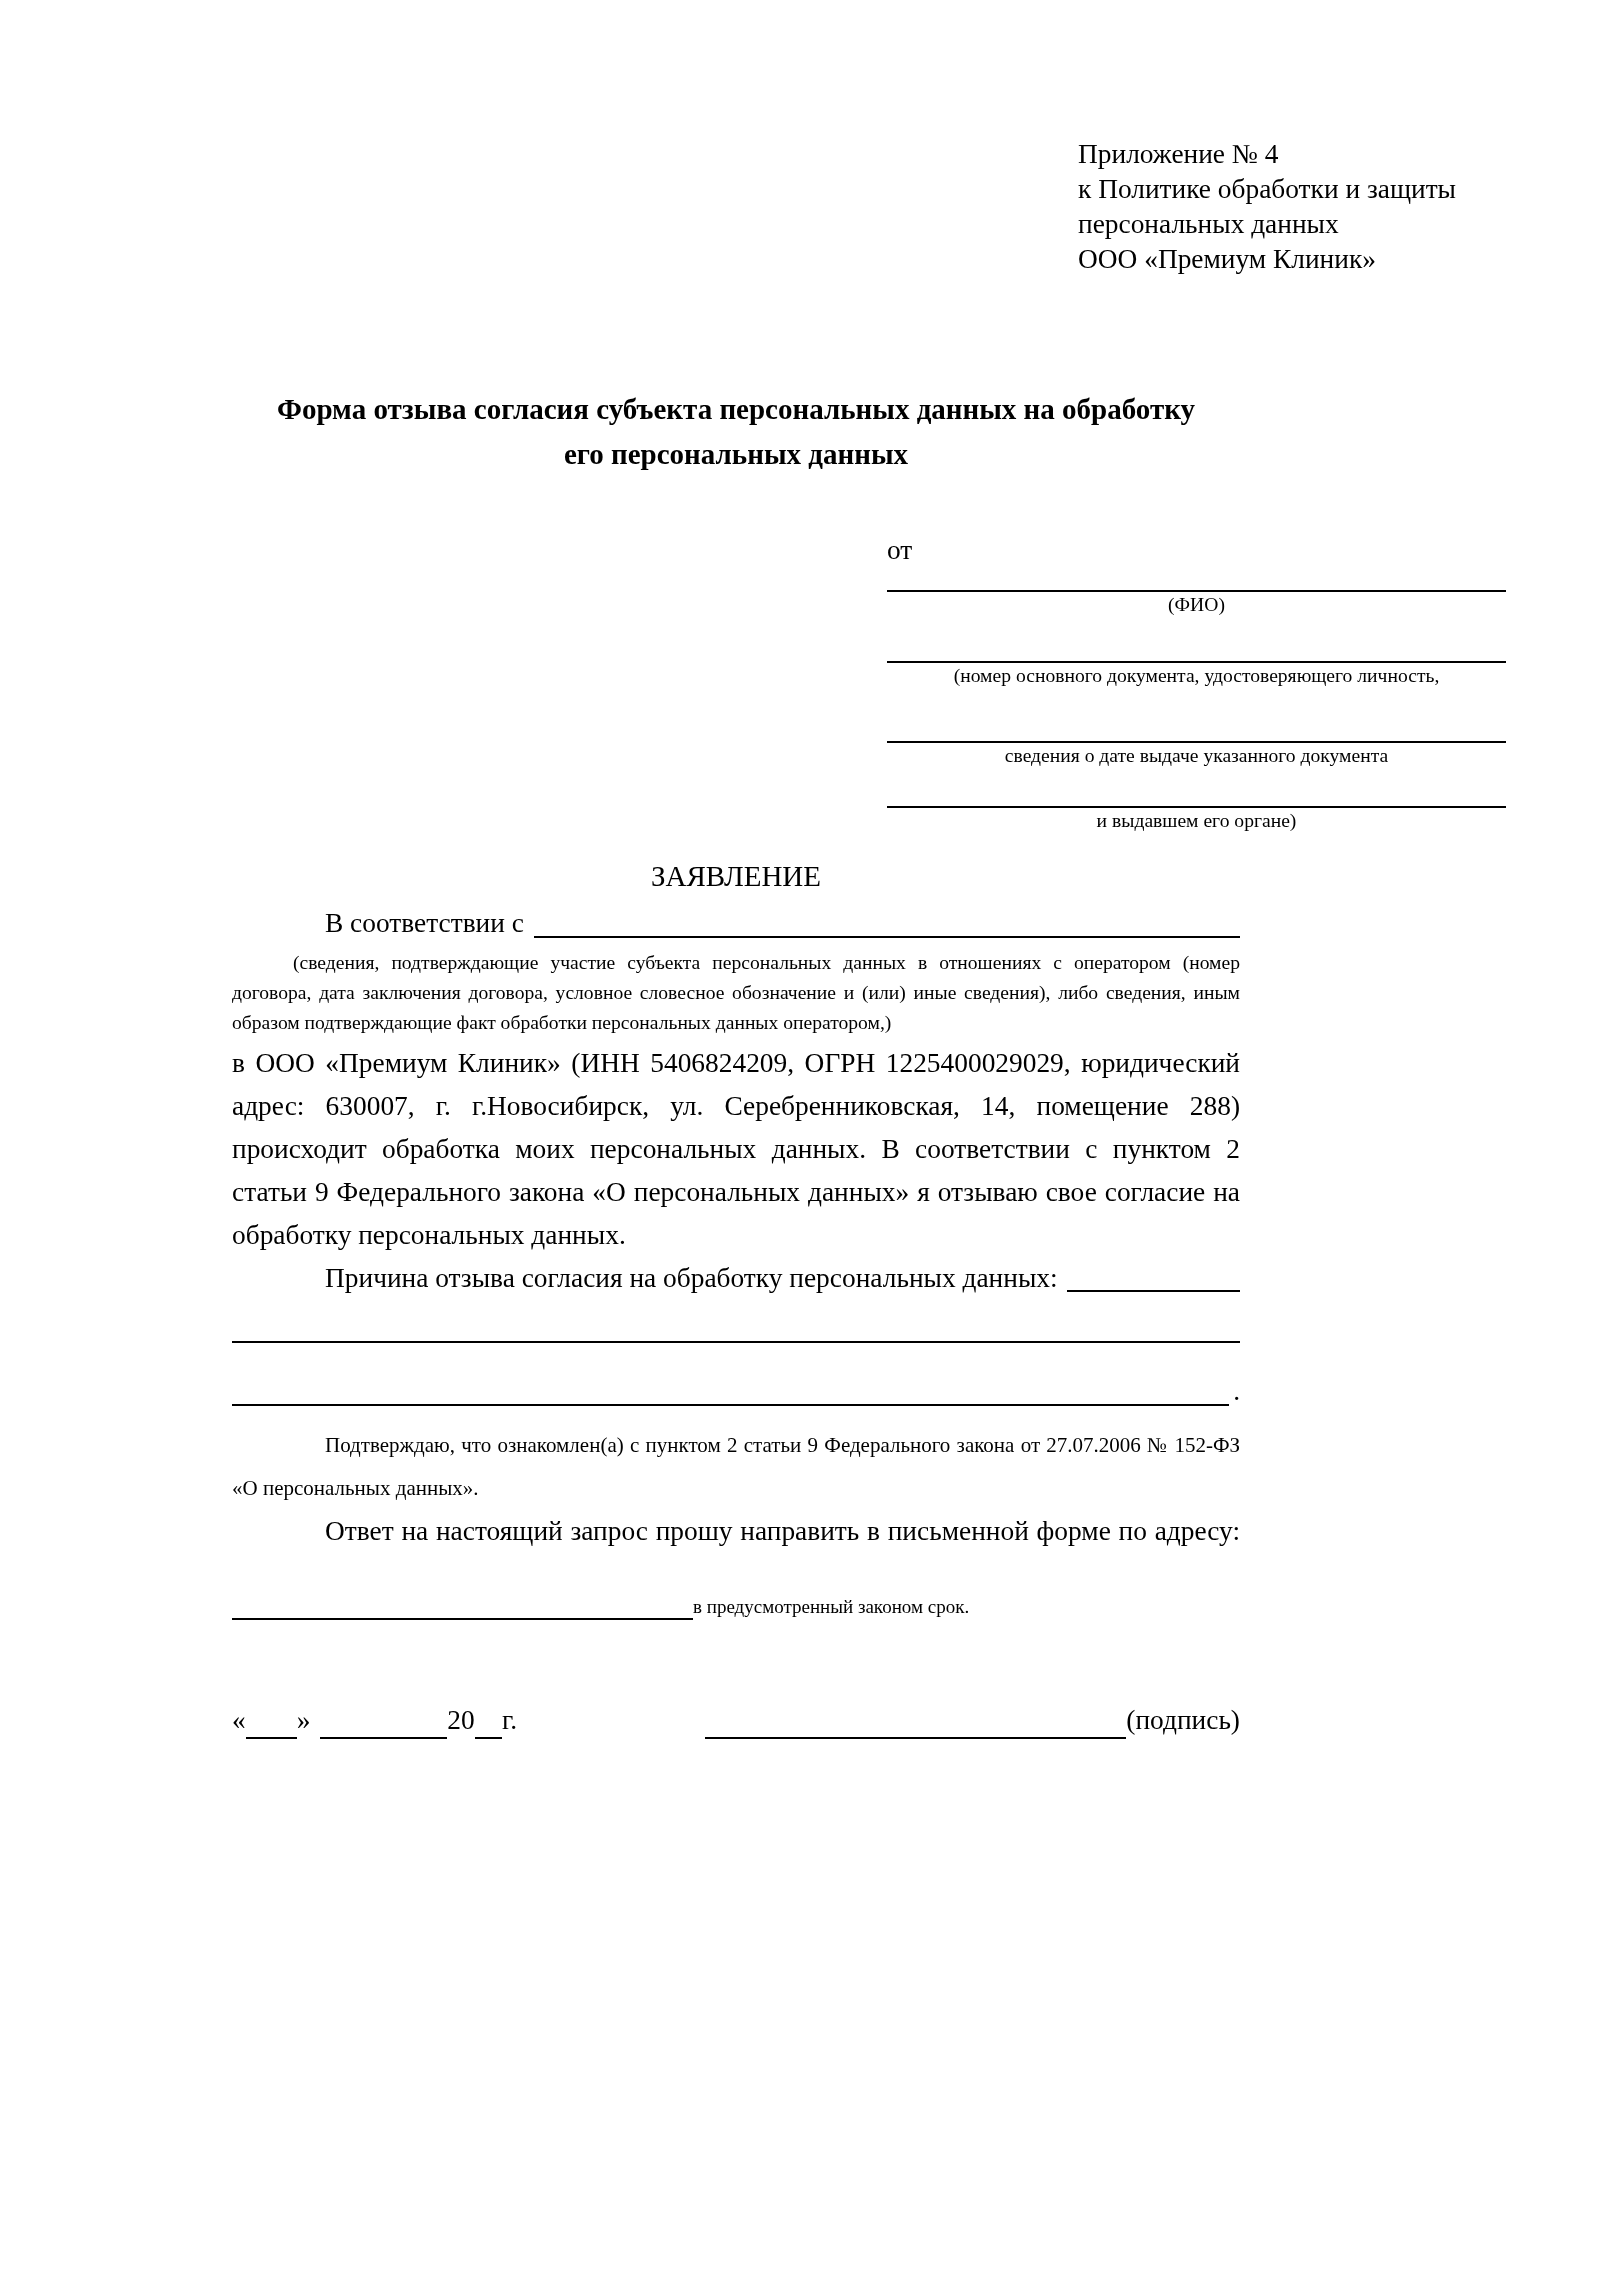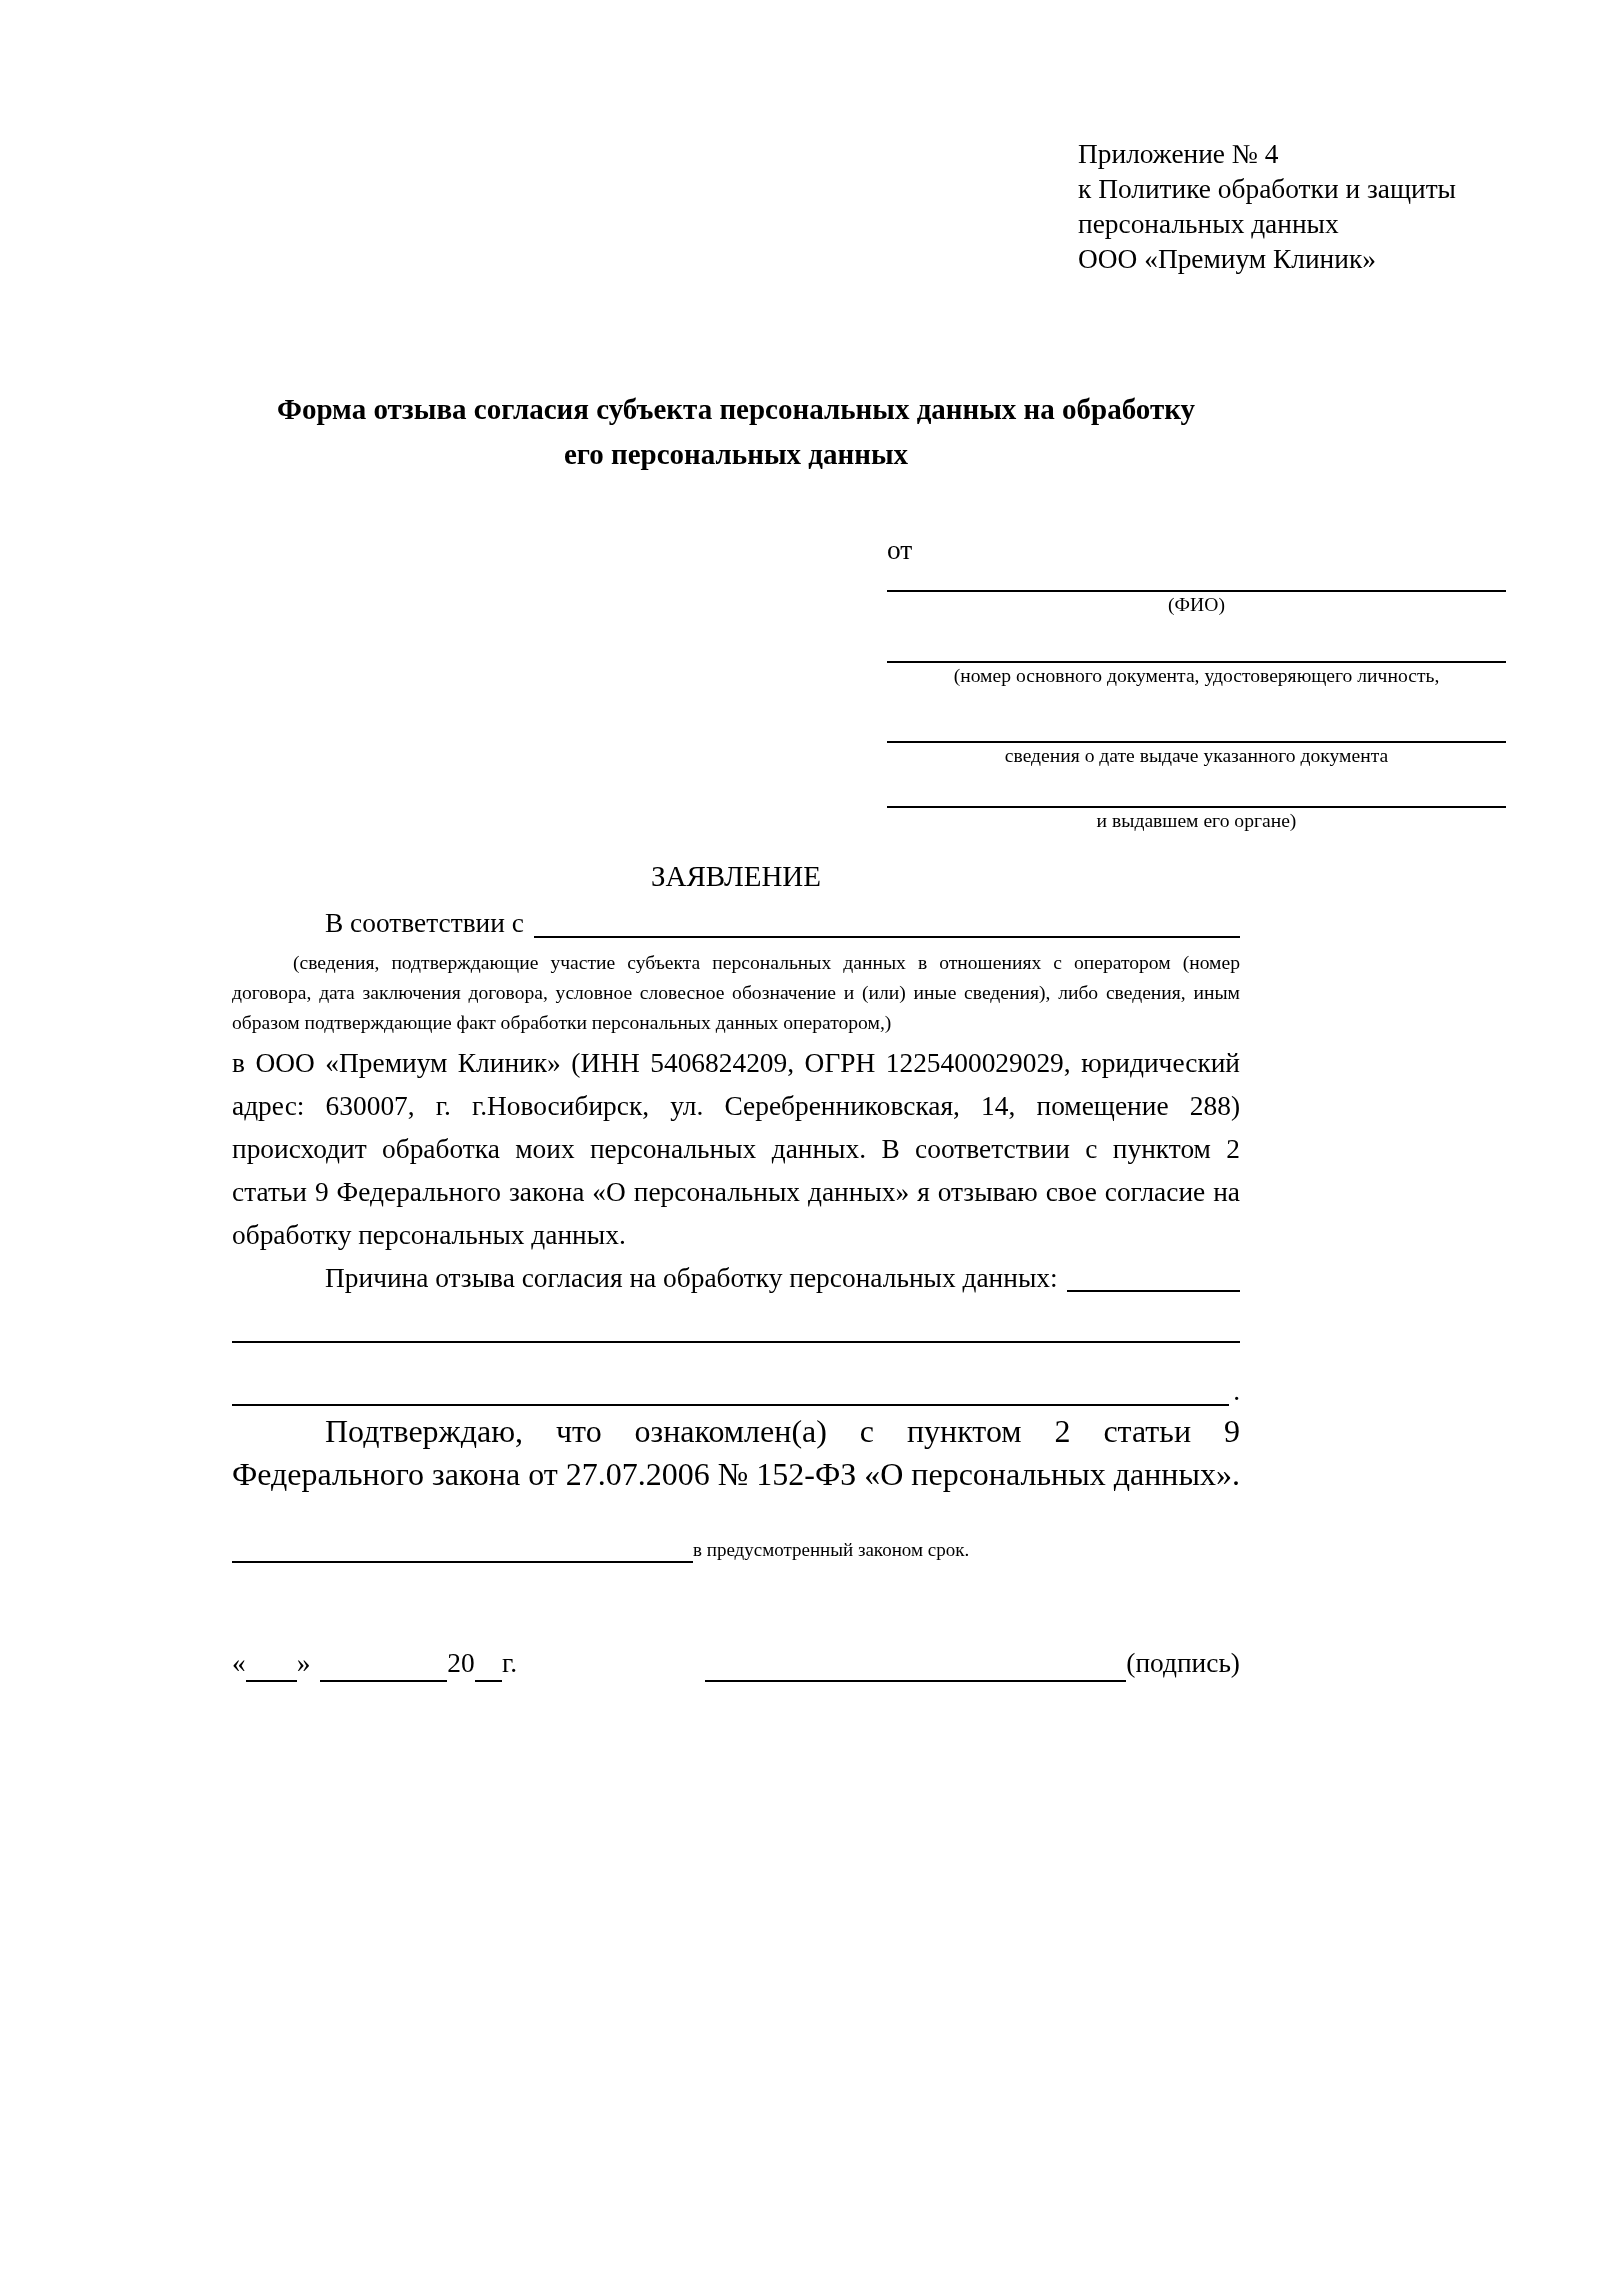--- a/index.html
+++ b/index.html
@@ -114,22 +114,22 @@
     flex: 1 1 auto;
     border-bottom: 2px solid #000;
     height: 61px;
   }
   .blank-row-2 .terminator {
     padding-left: 3.9px;
     white-space: nowrap;
   }
 
   .confirm-par {
-    margin-top: 4px;
-    font-size: 32px;
+    margin-top: 18px;
+    font-size: 21px;
     line-height: 43px;
     text-align: justify;
     text-indent: 93px;
   }
 
   .reply-first {
     font-size: 27.4px;
     line-height: 43px;
     text-indent: 93px;
     text-align: justify;
@@ -222,20 +222,21 @@
   </div>
 
   <div class="blank-line bl-1"></div>
   <div class="blank-row-2">
     <span class="blank-fill"></span>
     <span class="terminator">.</span>
   </div>
 
   <div class="confirm-par">Подтверждаю, что ознакомлен(а) с пунктом 2 статьи 9 Федерального закона от 27.07.2006 № 152-ФЗ «О персональных данных».</div>
 
+  <div class="reply-first">Ответ на настоящий запрос прошу направить в письменной форме по адресу:</div>
   <div class="reply-second">
     <span class="reply-blank"></span>
     <span class="tail">в предусмотренный законом срок.</span>
   </div>
 
   <div class="sign-row">
     <div class="date-group">
       <span>«</span>
       <span class="ublank ub-day"></span>
       <span>»</span>

